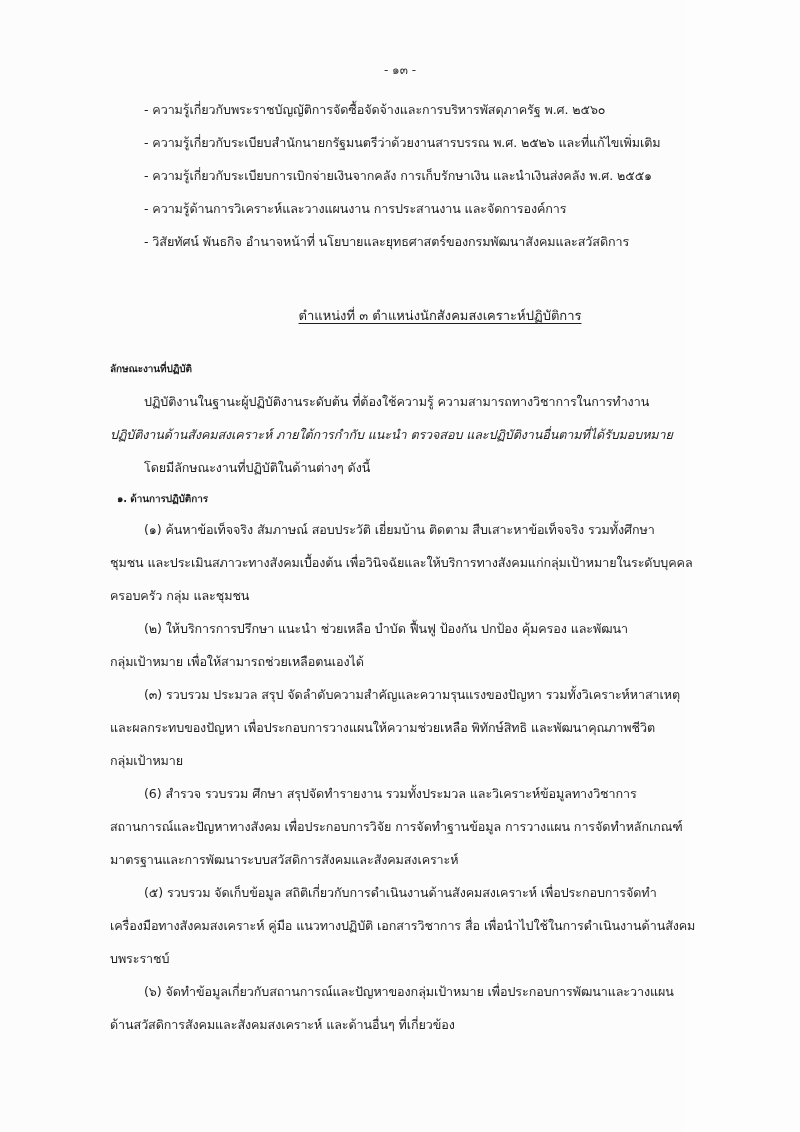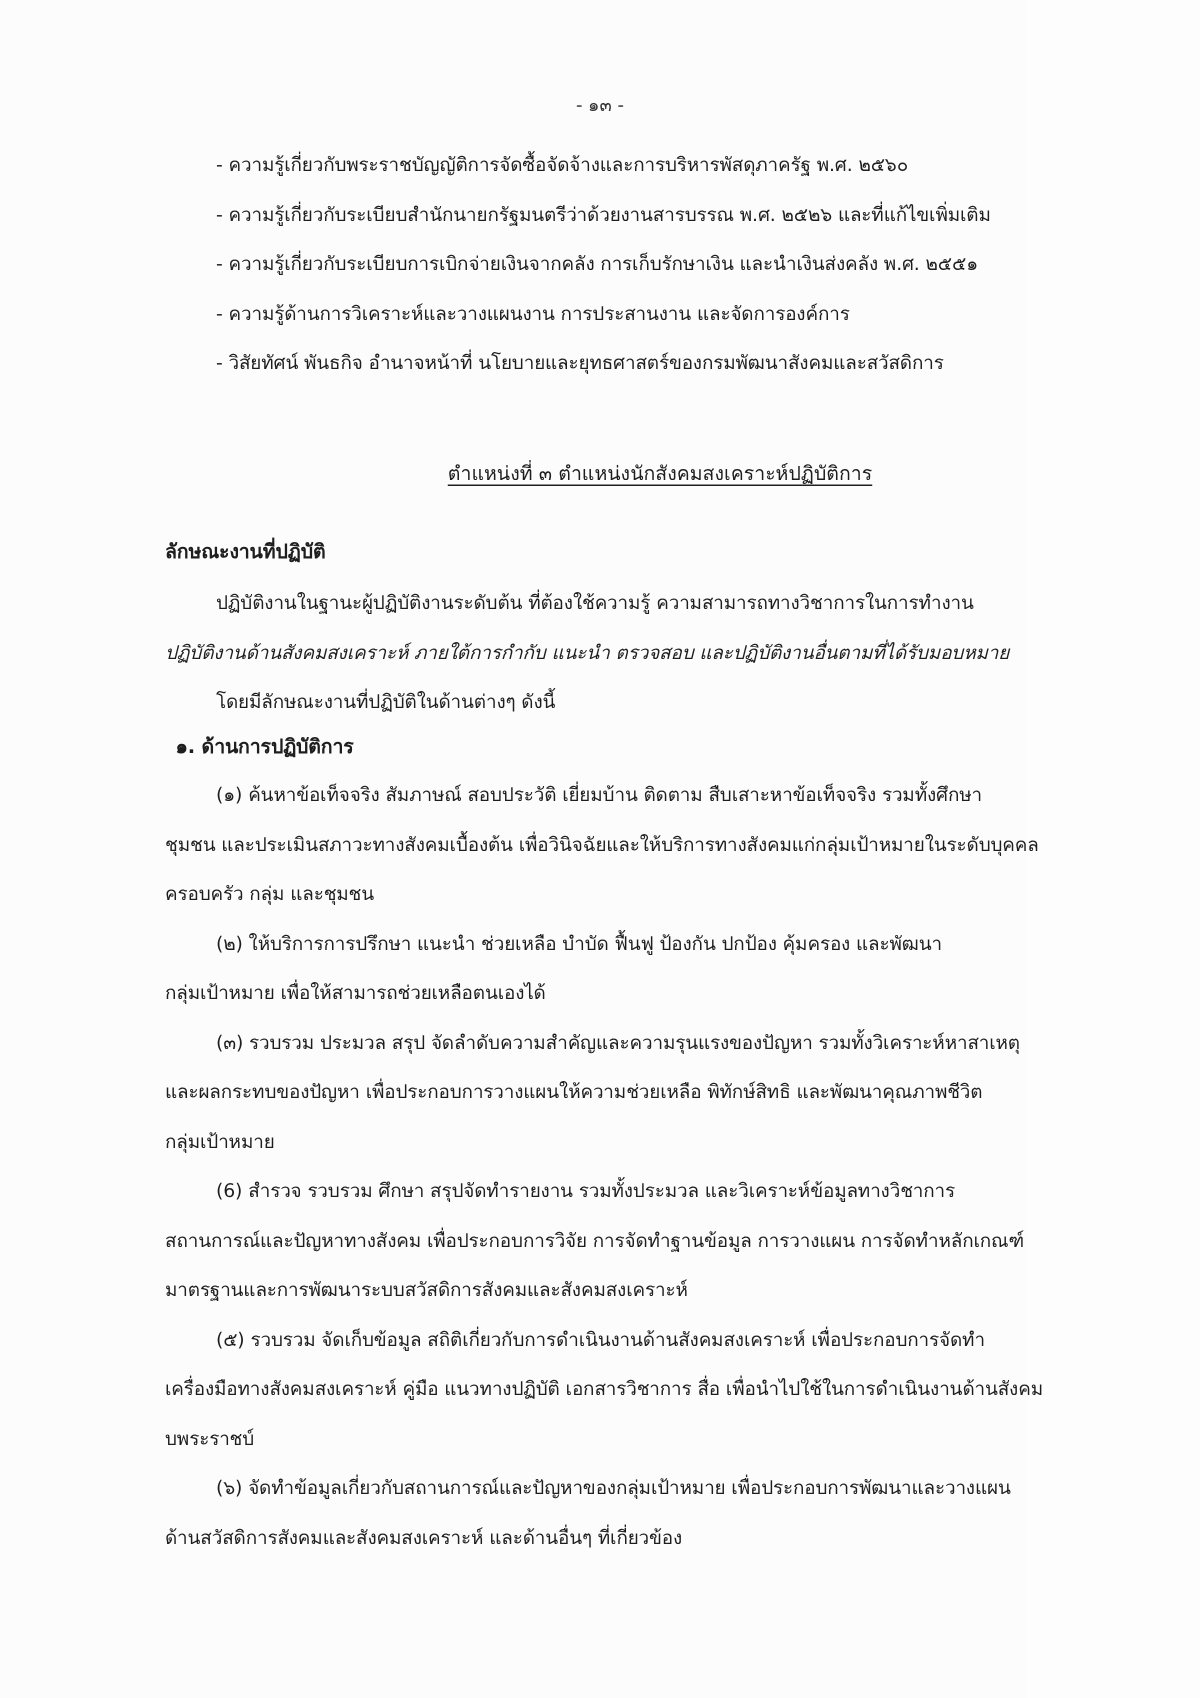--- a/index.html
+++ b/index.html
@@ -44,21 +44,21 @@
       width: 800px;
       text-align: center;
       font-size: 13px;
       font-weight: normal;
       text-decoration: underline;
       text-underline-offset: 3px;
       padding-left: 40px;
     }
     .heading {
       font-weight: bold;
-      font-size: 13px;
+      font-size: 10px;
     }
   </style>
 </head>
 <body>
 
 <div class="page">
 
   <div class="page-number">- ๑๓ -</div>
 
   <div class="line" style="top:102px;left:144px;">- ความรู้เกี่ยวกับพระราชบัญญัติการจัดซื้อจัดจ้างและการบริหารพัสดุภาครัฐ พ.ศ. ๒๕๖๐</div>

